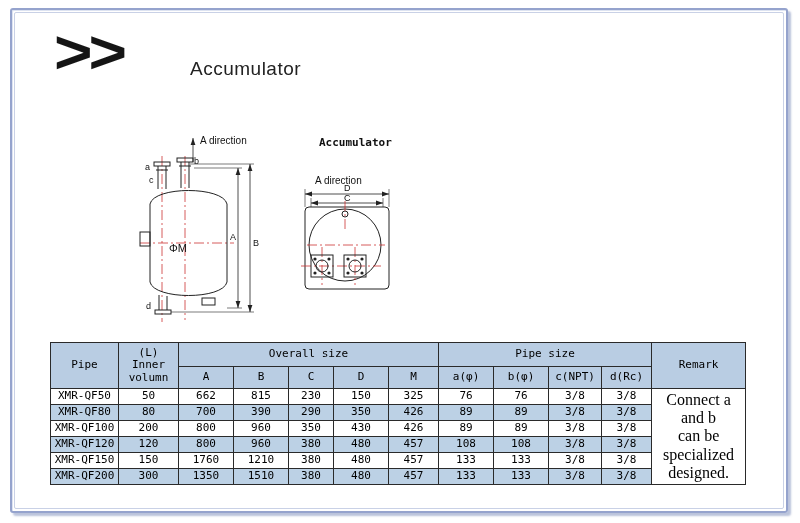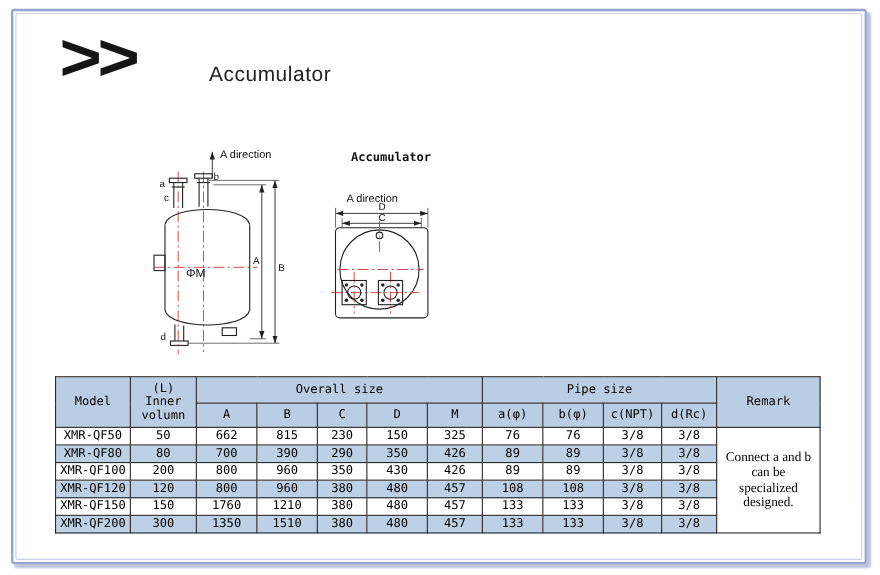--- a/index.html
+++ b/index.html
@@ -32,21 +32,21 @@
                 font-family:"DejaVu Sans Mono","Liberation Mono",monospace; font-size:11px; color:#000; }
   .spec-table th, .spec-table td { border:1px solid #2a2a2a; text-align:center;
                 vertical-align:middle; padding:0 2px; font-weight:normal; line-height:1.15; }
   .spec-table thead th { background:#b9cde3; }
   .spec-table thead tr:first-child th { height:24px; }
   .spec-table thead tr:last-child th { height:22px; }
   .spec-table tbody tr { height:16px; }
   .spec-table tbody tr.alt td { background:#bcd1e5; }
   .pre { white-space:pre-line; }
   .remark-cell { background:#ffffff !important; font-family:"Liberation Serif",serif;
-                 font-size:12px; white-space:pre-line; line-height:1.3; }
+                 font-size:16px; white-space:pre-line; line-height:1.3; }
 </style>
 </head>
 <body>
 
 <div class="canvas">
   <div class="frame"></div>
 
   <div class="chevrons">&gt;&gt;</div>
   <div class="page-title">Accumulator</div>
 
@@ -179,21 +179,21 @@
         <col style="width:55px">
         <col style="width:50px">
       <col style="width:55px">
         <col style="width:55px">
         <col style="width:53px">
         <col style="width:50px">
       <col style="width:94px">
     </colgroup>
     <thead>
       <tr>
-        <th rowspan="2">Model</th>
+        <th rowspan="2">Pipe</th>
         <th rowspan="2" class="pre">(L)
 Inner
 volumn</th>
         <th colspan="5">Overall size</th>
         <th colspan="4">Pipe size</th>
         <th rowspan="2">Remark</th>
       </tr>
       <tr>
         <th>A</th>
         <th>B</th>

